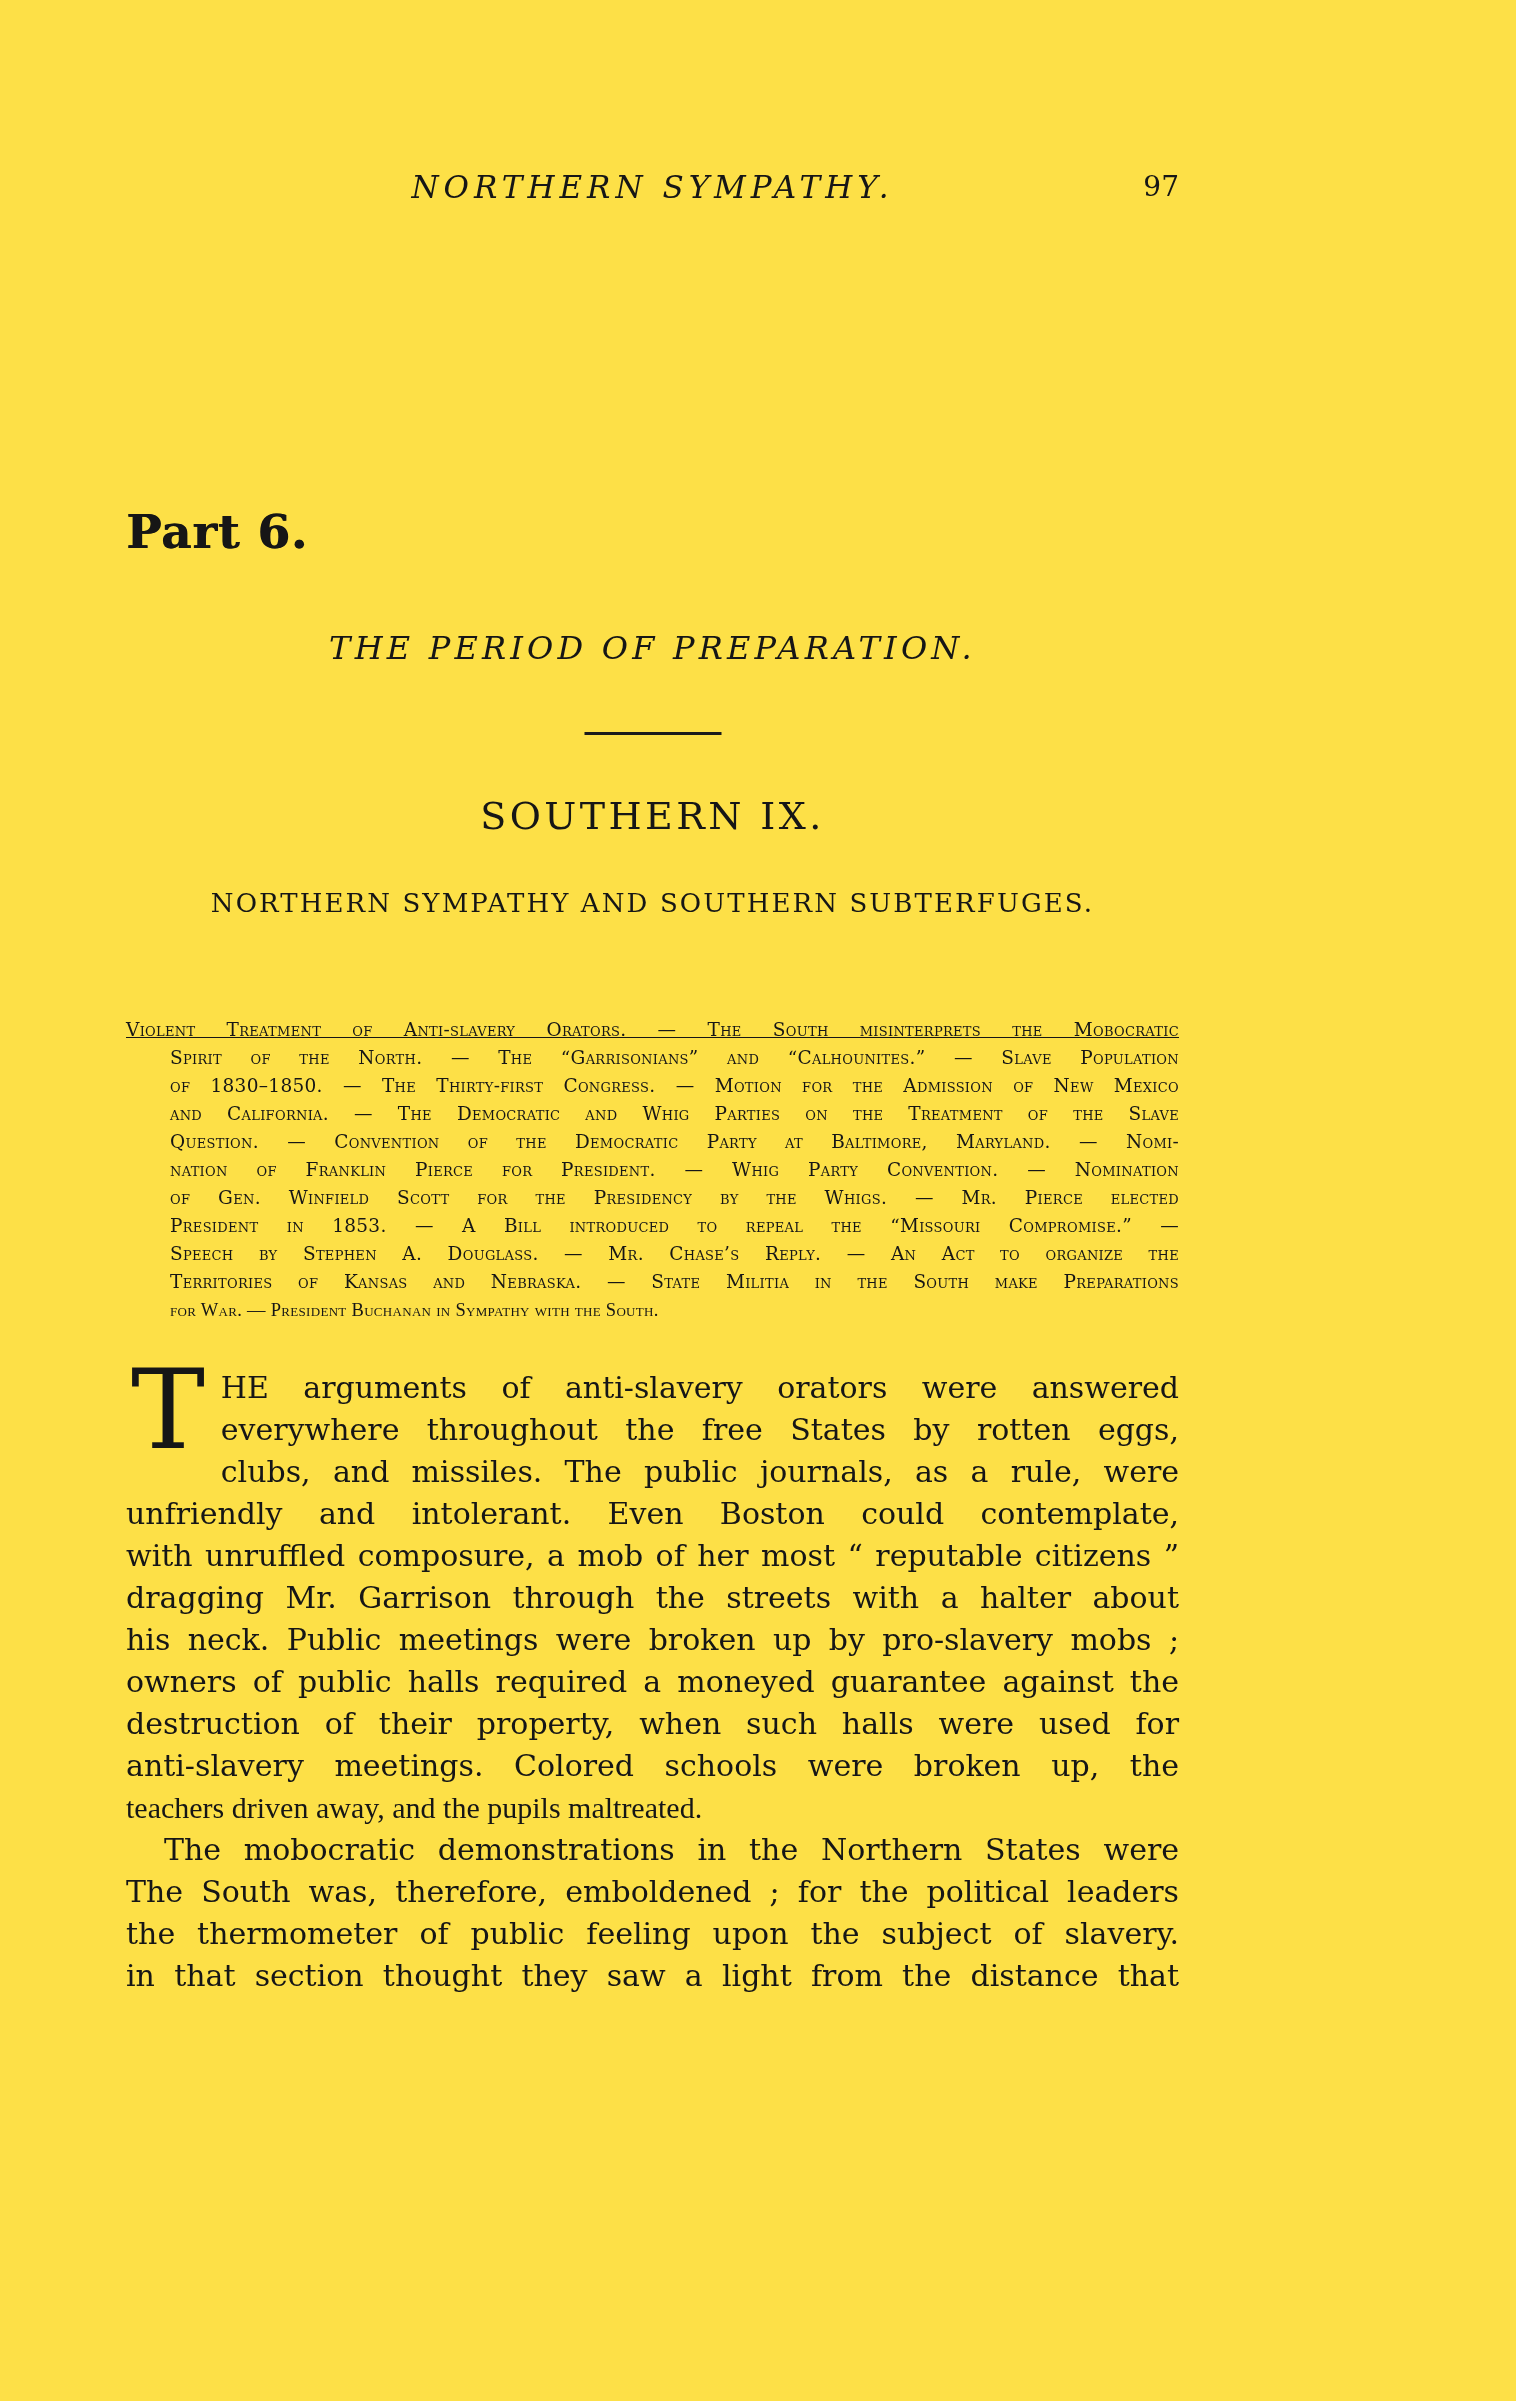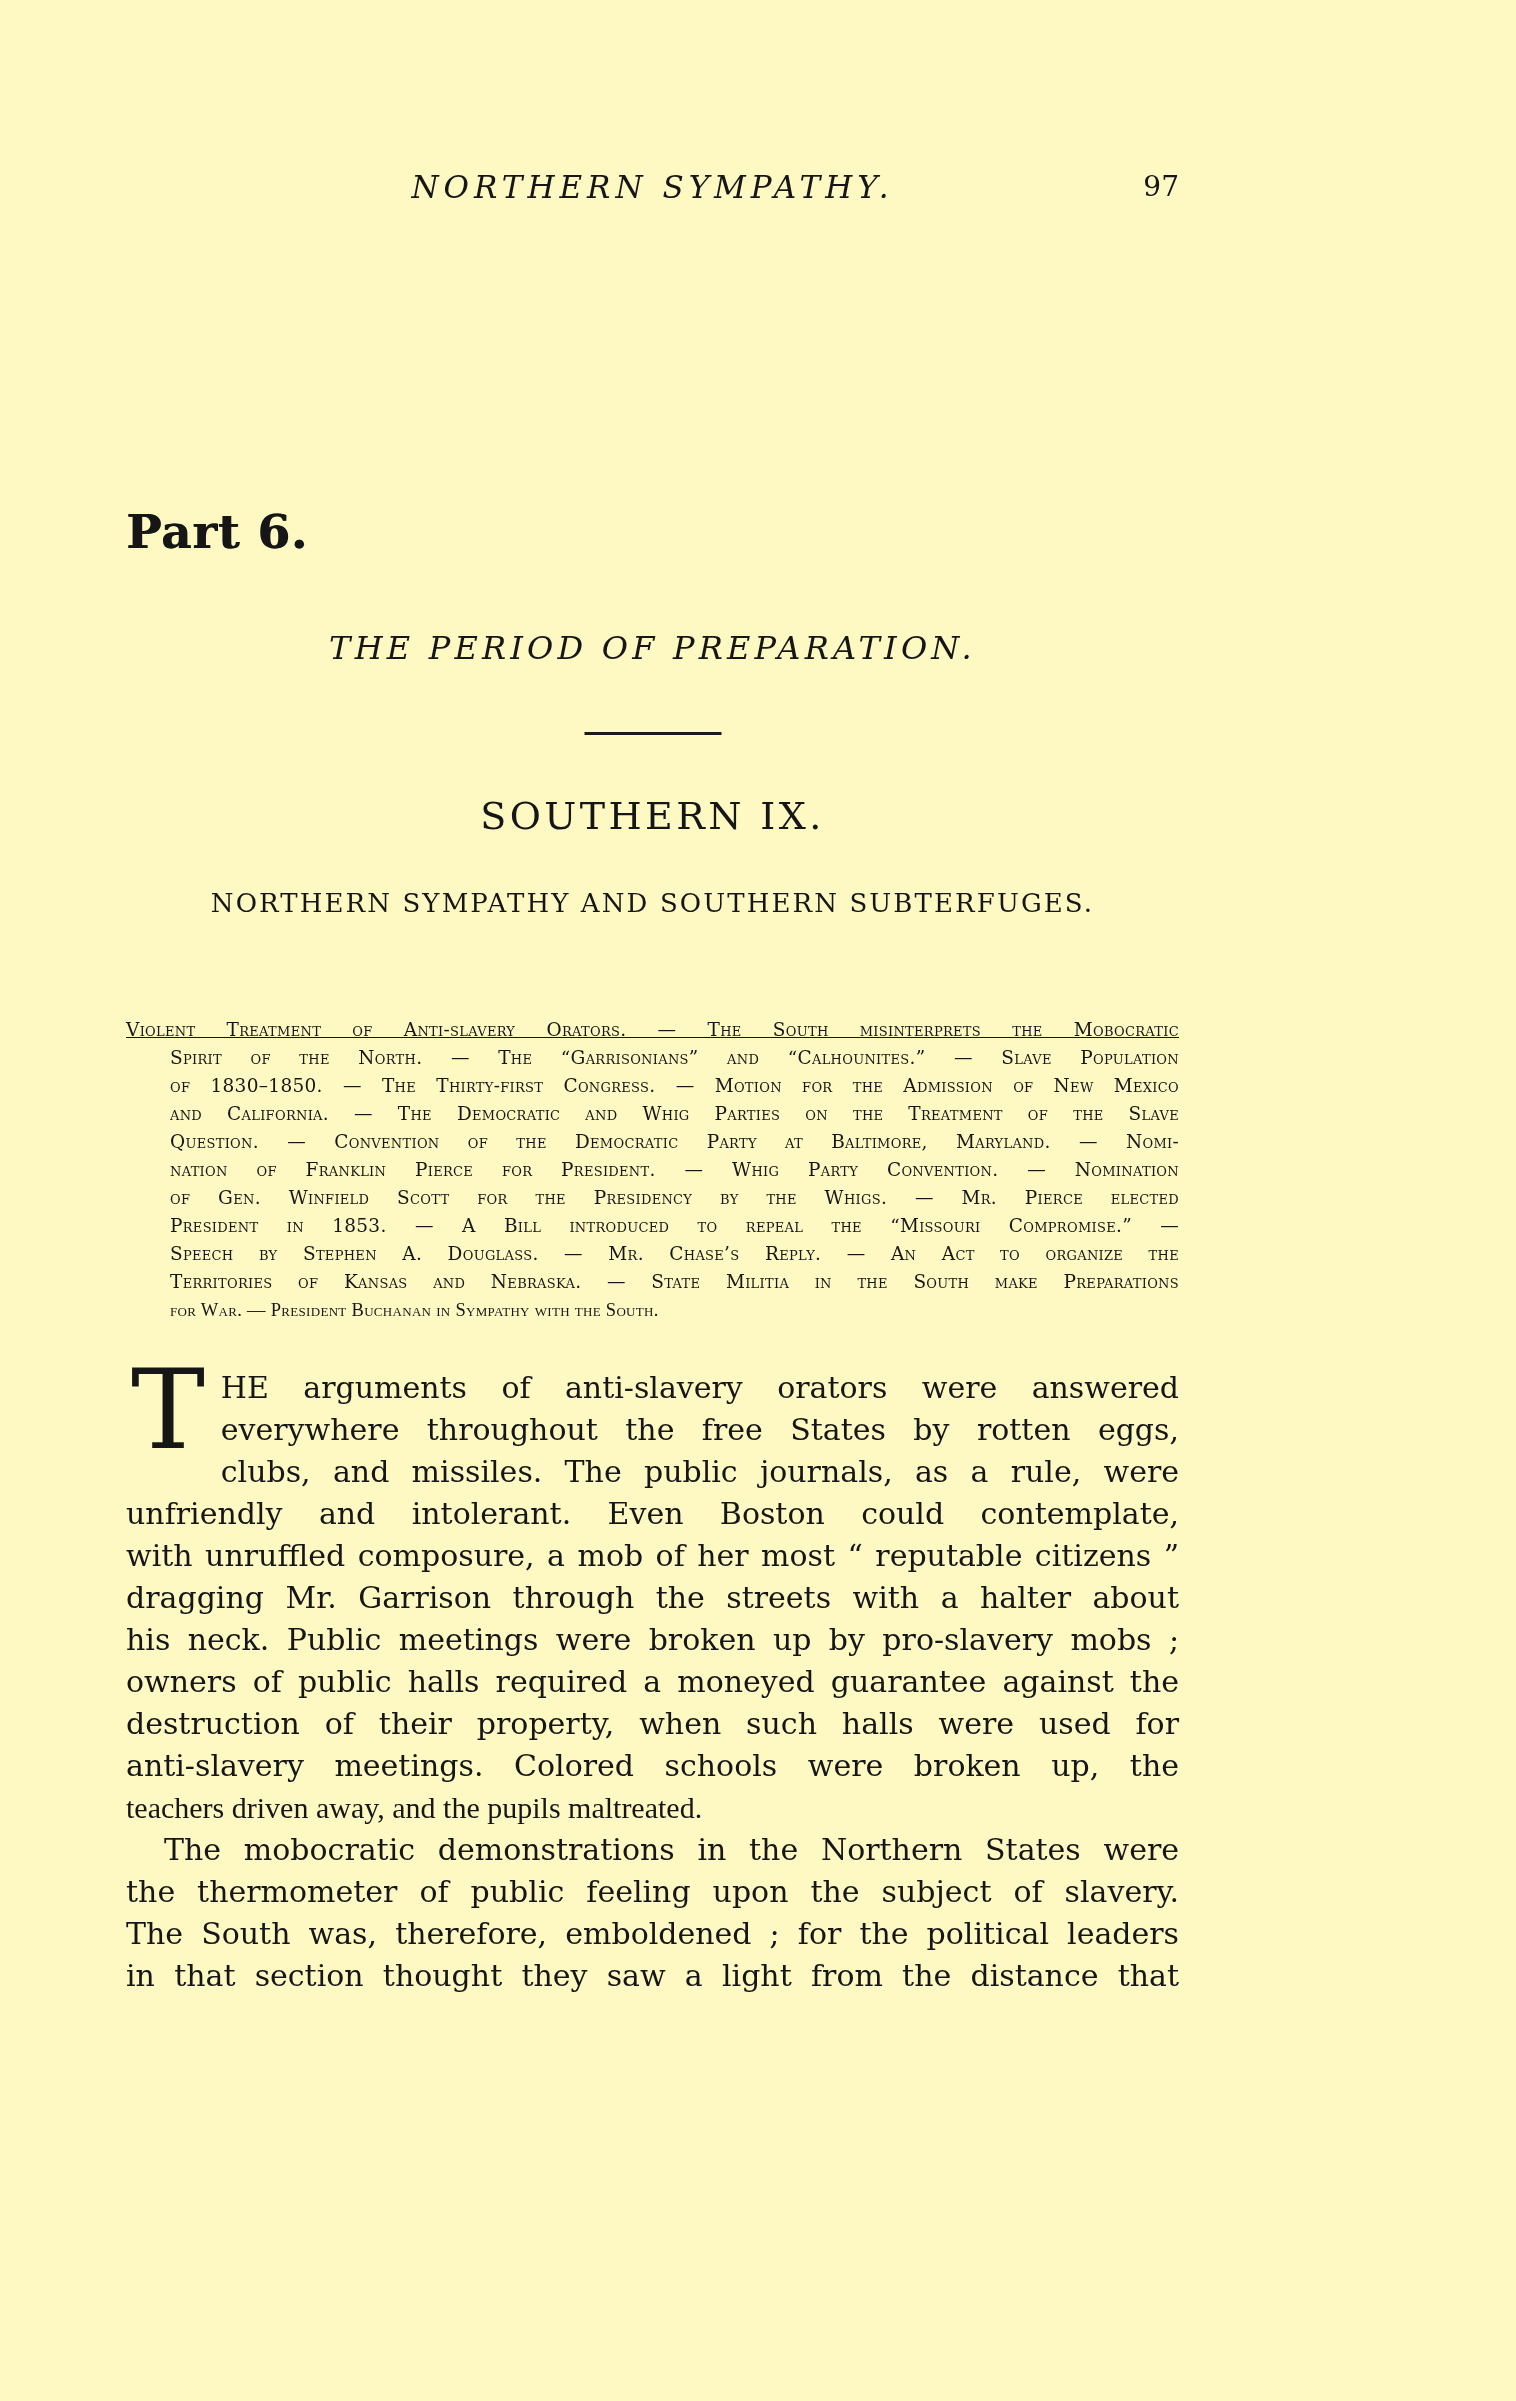--- a/index.html
+++ b/index.html
@@ -1,20 +1,20 @@
 <!DOCTYPE html>
 <html style="font-size:13.5px"><head>
 <meta charset="utf-8">
 <style>
   html, body { margin: 0; padding: 0; background: #e8e8e6; }
   .page {
     position: relative;
     width: 1517px;
     height: 2401px;
-    background: #fef9c3;
+    background: #fde047;
     color: #161616;
     font-family: "DejaVu Serif", "Liberation Serif", serif;
     overflow: hidden;
   }
   .content {
     position: absolute;
     left: 126px;
     top: 0;
     width: 1053px;
     height: 100%;
@@ -189,21 +189,21 @@
         <div class="bline jl">with unruffled composure, a mob of her most “ reputable citizens ”</div>
         <div class="bline jl">dragging Mr. Garrison through the streets with a halter about</div>
         <div class="bline jl">his neck. Public meetings were broken up by pro-slavery mobs ;</div>
         <div class="bline jl">owners of public halls required a moneyed guarantee against the</div>
         <div class="bline jl">destruction of their property, when such halls were used for</div>
         <div class="bline jl">anti-slavery meetings. Colored schools were broken up, the</div>
         <div class="bline endl">teachers driven away, and the pupils maltreated.</div>
       </div>
       <div class="para p2">
         <div class="bline first jl">The mobocratic demonstrations in the Northern States were</div>
+        <div class="bline jl">The South was, therefore, emboldened ; for the political leaders</div>
         <div class="bline jl">the thermometer of public feeling upon the subject of slavery.</div>
-        <div class="bline jl">The South was, therefore, emboldened ; for the political leaders</div>
         <div class="bline jl">in that section thought they saw a light from the distance that</div>
       </div>
     </div>
 
   </div>
 </div>
 
 
 </body></html>

